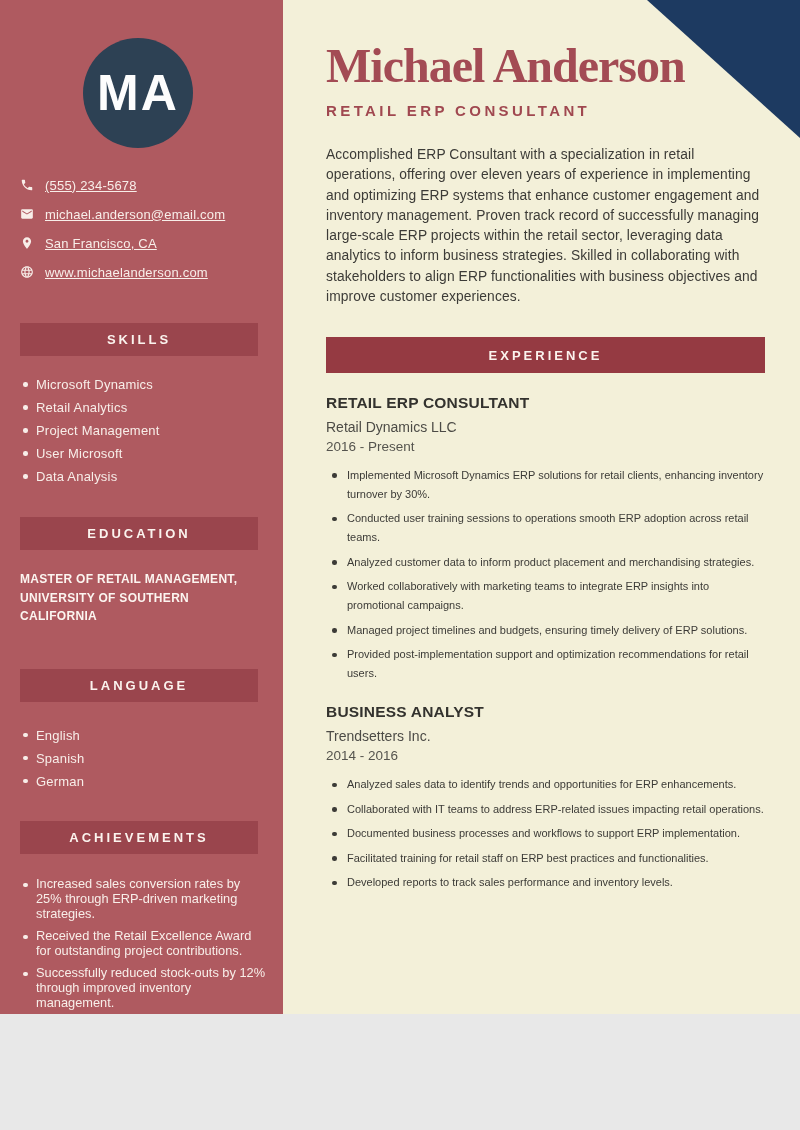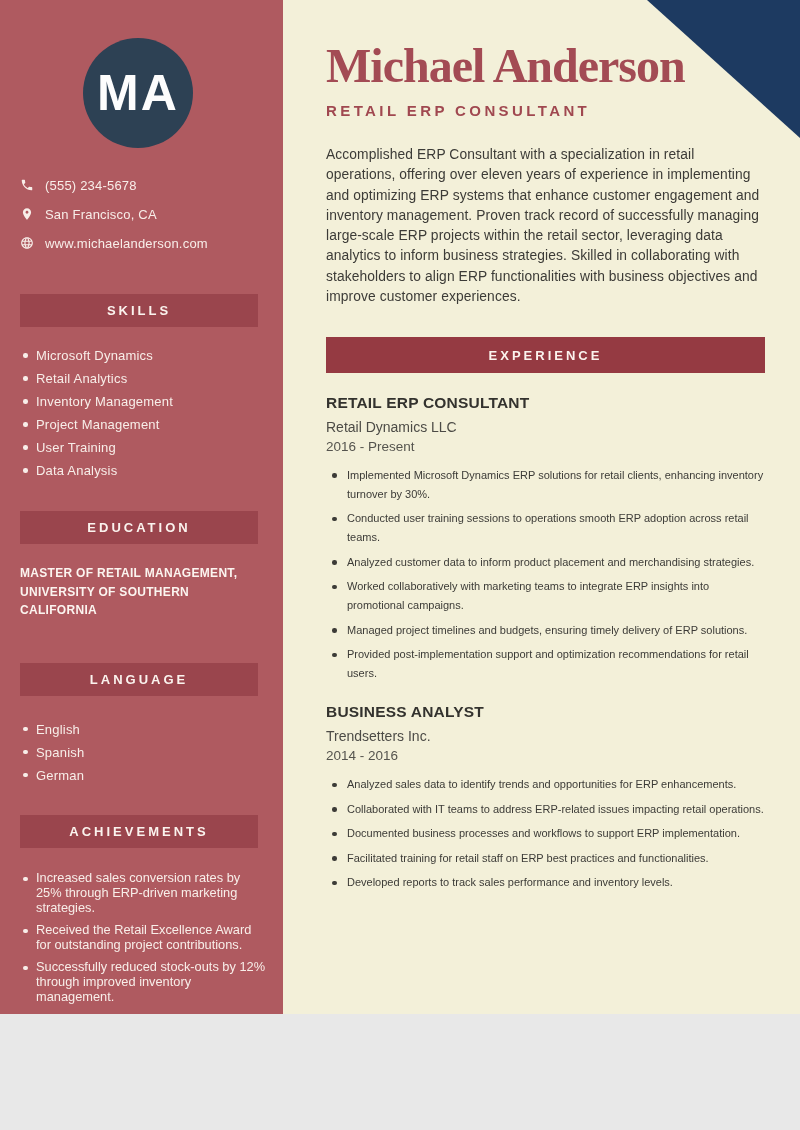--- a/index.html
+++ b/index.html
@@ -30,21 +30,21 @@
   }
   .avatar{
     width:110px;height:110px;border-radius:50%;
     background:var(--avatar_navy);
     margin:38px 0 0 83px;
     display:flex;align-items:center;justify-content:center;
   }
   .avatar span{
     color:#FDFDFD;font-size:50px;font-weight:600;letter-spacing:2px;line-height:1;
   }
-  .contact{margin:27px 0 0 20px;}
+  .contact{margin:27px 0 0 20px;text-decoration:underline;}
   .contact-row{display:flex;align-items:center;height:20px;margin-bottom:9px;}
   .contact-row .cicon{width:14px;height:14px;margin-right:11px;flex:0 0 14px;display:flex;}
   .contact-row .cicon svg{width:14px;height:14px;fill:var(--white_warm);}
   .contact-row .ctext{font-size:13px;color:var(--white_warm);letter-spacing:.2px;}
   .side-band{
     margin:41px 0 0 20px;width:238px;height:33px;
     background:var(--side_band);
     display:flex;align-items:center;justify-content:center;
     font-size:13px;font-weight:bold;letter-spacing:3px;color:#FBF3EE;
   }
@@ -139,43 +139,50 @@
         <span class="cicon">
           <svg viewBox="0 0 24 24">
               <path d="M6.62 10.79c1.44 2.83 3.76 5.14 6.59 6.59l2.2-2.2c.27-.27.67-.36 1.02-.24 1.12.37 2.33.57 3.57.57.55 0 1 .45 1 1V20c0 .55-.45 1-1 1-9.39 0-17-7.61-17-17 0-.55.45-1 1-1h3.5c.55 0 1 .45 1 1 0 1.25.2 2.45.57 3.57.11.35.03.74-.25 1.02l-2.2 2.2z"></path>
             </svg>
         </span>
         <span class="ctext">(555) 234-5678</span>
       </div>
       <div class="contact-row">
         <span class="cicon">
           <svg viewBox="0 0 24 24">
+              <path d="M20 4H4c-1.1 0-2 .9-2 2v12c0 1.1.9 2 2 2h16c1.1 0 2-.9 2-2V6c0-1.1-.9-2-2-2zm0 4-8 5-8-5V6l8 5 8-5v2z"></path>
+            </svg>
+        </span>
+        <span class="ctext">michael.anderson@email.com</span>
+      </div>
+      <div class="contact-row">
+        <span class="cicon">
+          <svg viewBox="0 0 24 24">
               <path d="M12 2C8.13 2 5 5.13 5 9c0 5.25 7 13 7 13s7-7.75 7-13c0-3.87-3.13-7-7-7zm0 9.5c-1.38 0-2.5-1.12-2.5-2.5s1.12-2.5 2.5-2.5 2.5 1.12 2.5 2.5-1.12 2.5-2.5 2.5z"></path>
             </svg>
         </span>
         <span class="ctext">San Francisco, CA</span>
       </div>
       <div class="contact-row">
         <span class="cicon">
           <svg viewBox="0 0 24 24">
               <path d="M12 2C6.48 2 2 6.48 2 12s4.48 10 10 10 10-4.48 10-10S17.52 2 12 2zm6.93 6h-2.95c-.32-1.25-.78-2.45-1.38-3.56C16.44 5.07 17.97 6.35 18.93 8zM12 4.04c.83 1.2 1.48 2.53 1.91 3.96h-3.82c.43-1.43 1.08-2.76 1.91-3.96zM4.26 14C4.1 13.36 4 12.69 4 12s.1-1.36.26-2h3.38c-.08.66-.14 1.32-.14 2 0 .68.06 1.34.14 2H4.26zm.82 2h2.95c.32 1.25.78 2.45 1.38 3.56C7.56 18.93 6.03 17.65 5.08 16zm2.95-8H5.08c.95-1.65 2.48-2.93 4.33-3.56C8.81 5.55 8.35 6.75 8.03 8zM12 19.96c-.83-1.2-1.48-2.53-1.91-3.96h3.82c-.43 1.43-1.08 2.76-1.91 3.96zM14.34 14H9.66c-.09-.66-.16-1.32-.16-2 0-.68.07-1.35.16-2h4.68c.09.65.16 1.32.16 2 0 .68-.07 1.34-.16 2zm.25 5.56c.6-1.11 1.06-2.31 1.38-3.56h2.95c-.96 1.65-2.49 2.93-4.33 3.56zM16.36 14c.08-.66.14-1.32.14-2 0-.68-.06-1.34-.14-2h3.38c.16.64.26 1.31.26 2s-.1 1.36-.26 2h-3.38z"></path>
             </svg>
         </span>
         <span class="ctext">www.michaelanderson.com</span>
       </div>
     </div>
 
     <div class="side-band">SKILLS</div>
     <ul class="side-list">
 
     <li>Microsoft Dynamics</li>
         <li>Retail Analytics</li>
-        <li>Inventory Management</li>
         <li>Project Management</li>
-        <li>User Training</li>
+        <li>User Microsoft</li>
         <li>Data Analysis</li>
       </ul>
 
     <div class="side-band edu">EDUCATION</div>
     <div class="edu-text">
       <div>MASTER OF RETAIL MANAGEMENT,</div>
       <div>UNIVERSITY OF SOUTHERN CALIFORNIA</div>
     </div>
 
     <div class="side-band lang">LANGUAGE</div>

